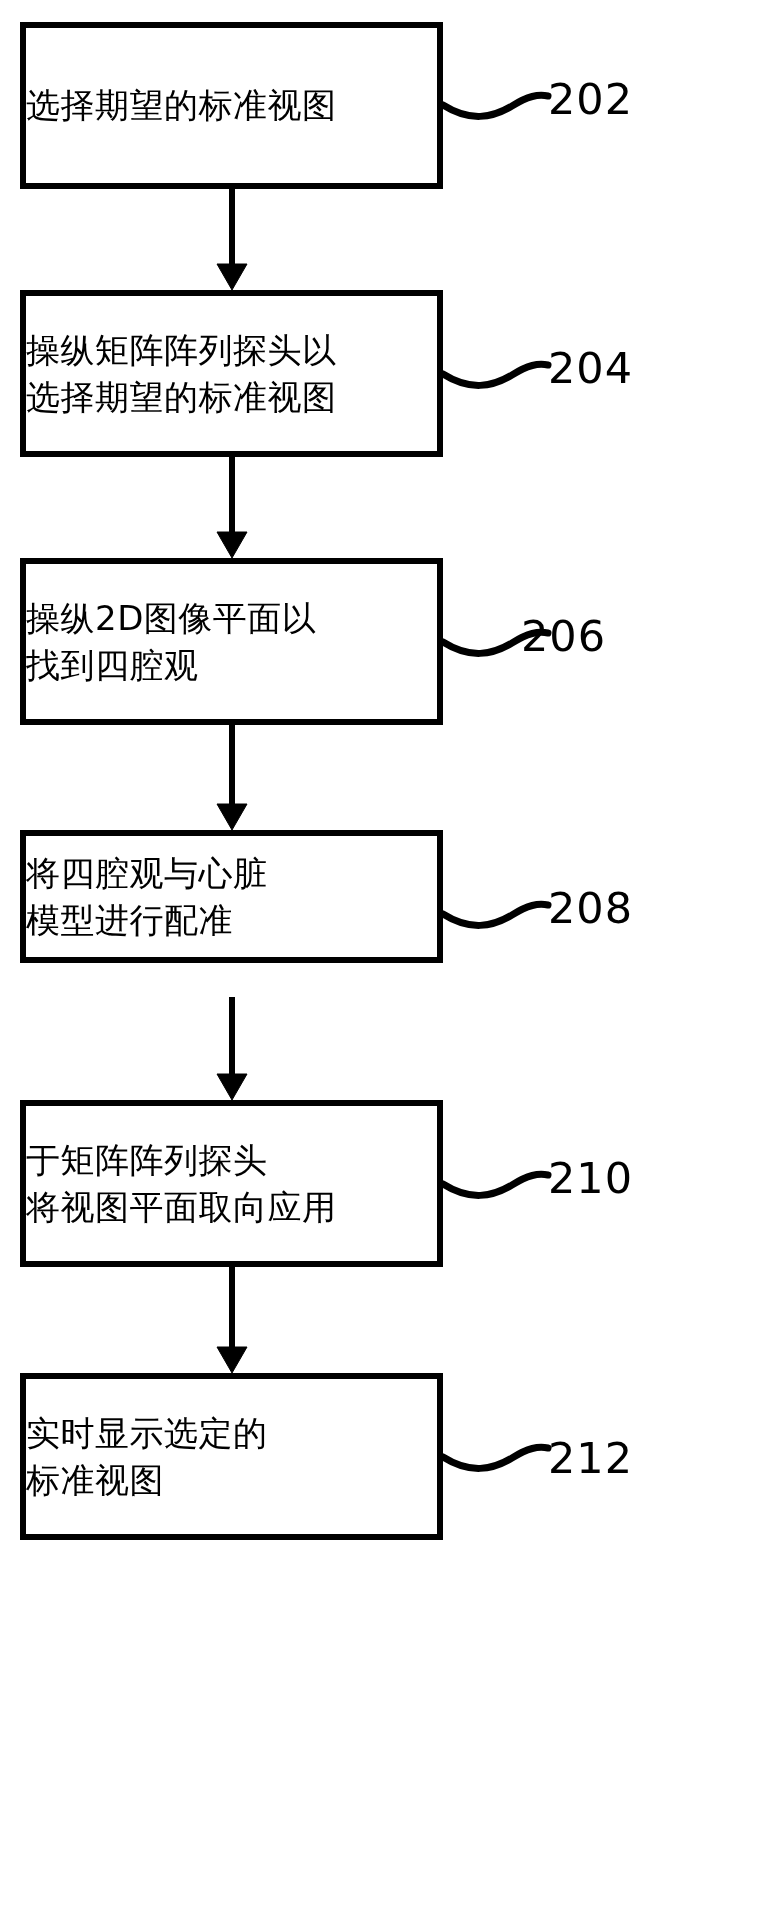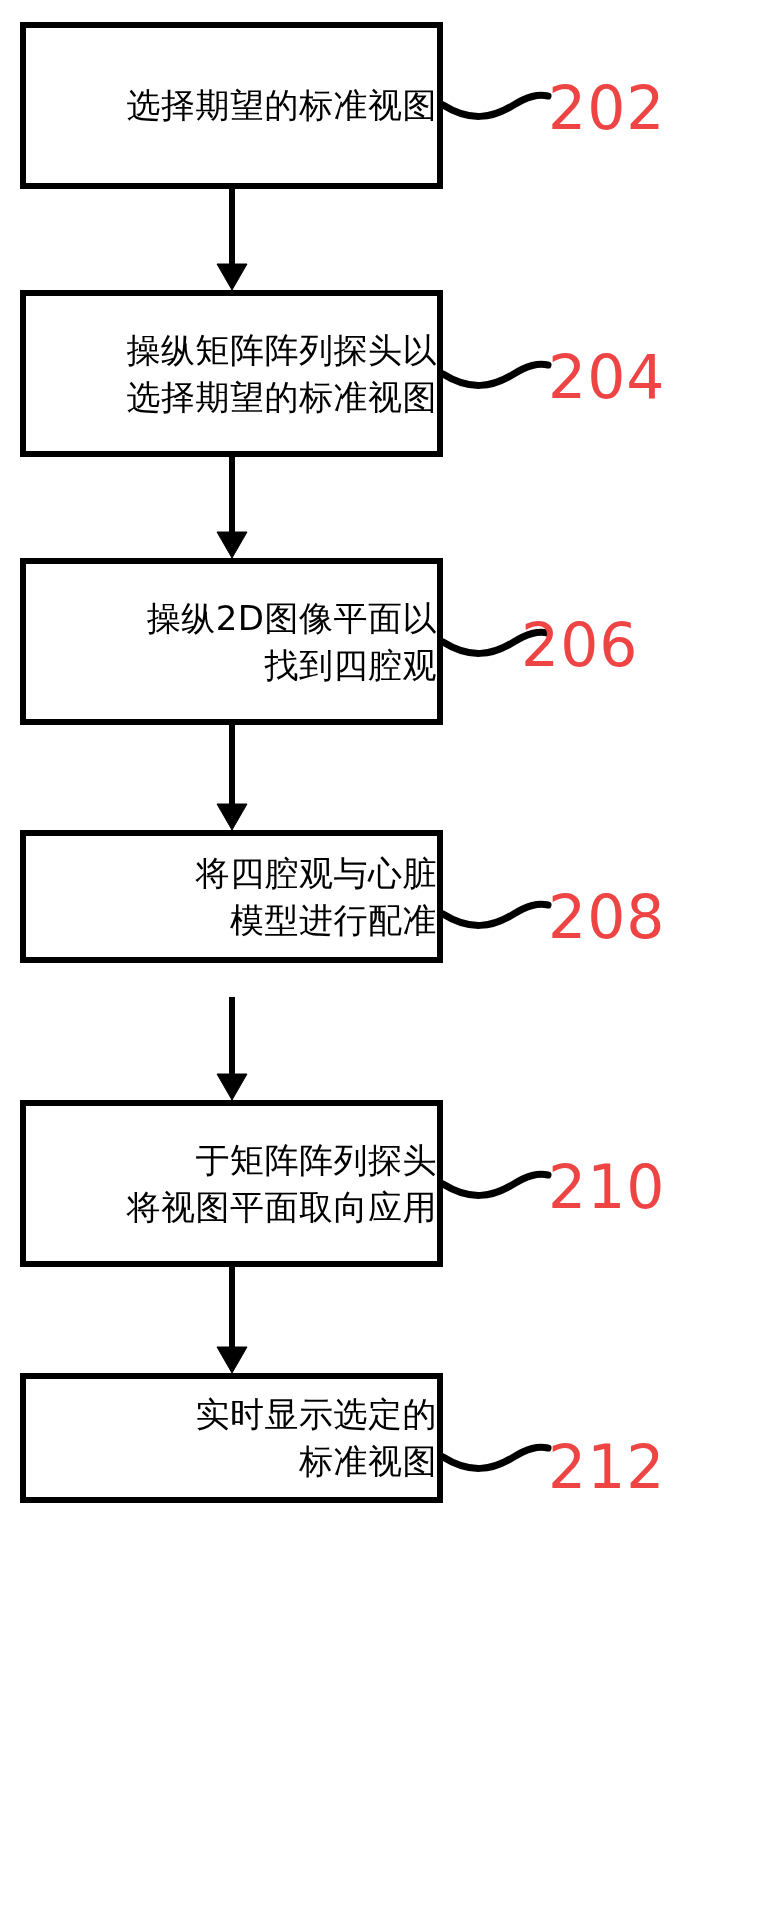--- a/index.html
+++ b/index.html
@@ -25,56 +25,56 @@
 
   .step-node {
     position: absolute;
     left: 20px;
     width: 423px;
     box-sizing: border-box;
     border: 6px solid #000000;
     background: #ffffff;
     display: flex;
     flex-direction: column;
-    align-items: flex-end;
+    align-items: flex-start;
     justify-content: center;
     text-align: center;
   }
 
   .step-line {
     display: block;
     color: #000000;
     font-size: 34px;
     line-height: 1.38;
     letter-spacing: 0.5px;
     white-space: nowrap;
   }
 
   .ref-number {
     position: absolute;
-    color: #ef4444;
-    font-size: 60px;
+    color: #000000;
+    font-size: 43px;
     line-height: 1;
     letter-spacing: 1px;
     white-space: nowrap;
   }
 
   .connector-svg {
     position: absolute;
     pointer-events: none;
     overflow: visible;
   }
 
   
   #node-202 { top: 22px;   height: 167px; }
   #node-204 { top: 290px;  height: 167px; }
   #node-206 { top: 558px;  height: 167px; }
   #node-208 { top: 830px;  height: 133px; }
   #node-210 { top: 1100px; height: 167px; }
-  #node-212 { top: 1373px; height: 130px; }
+  #node-212 { top: 1373px; height: 167px; }
 </style>
 </head>
 <body>
 
 <div id="flowchart">
 
   <svg class="connector-svg" style="left:0; top:0; width:780px; height:1908px;">
     <g fill="#000000" stroke="#000000">
 
       <line x1="232" y1="189" x2="232" y2="268" stroke-width="6"></line>

